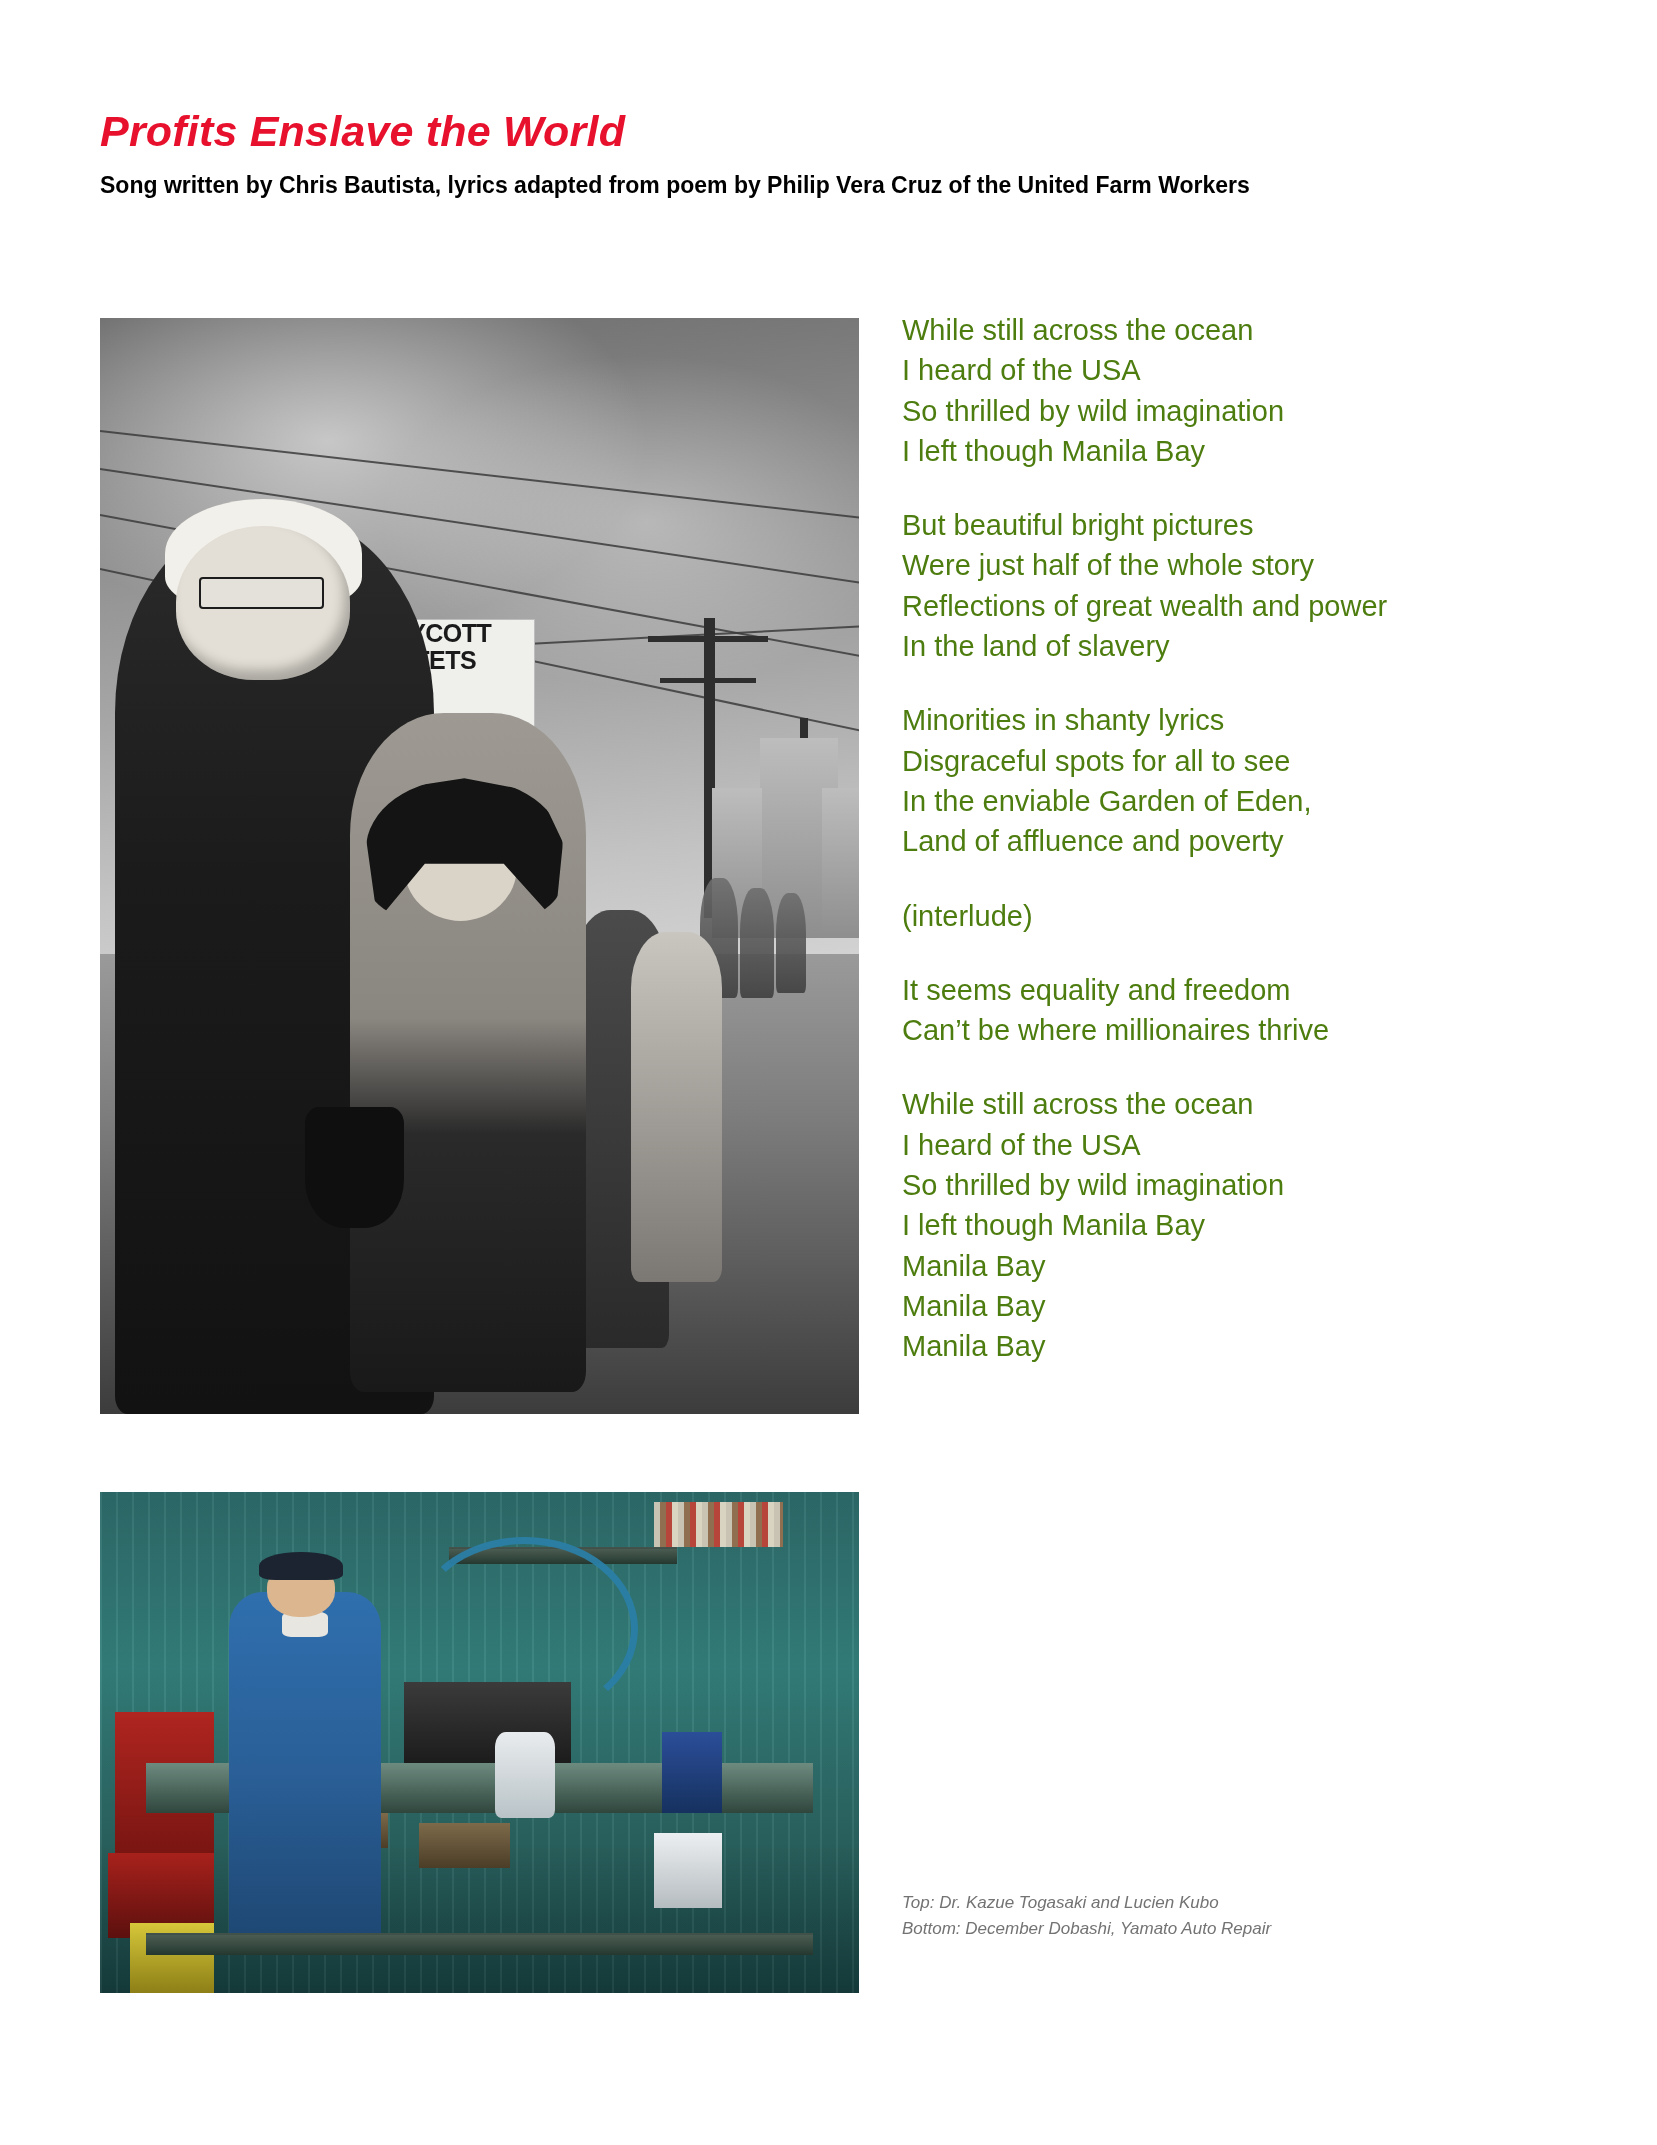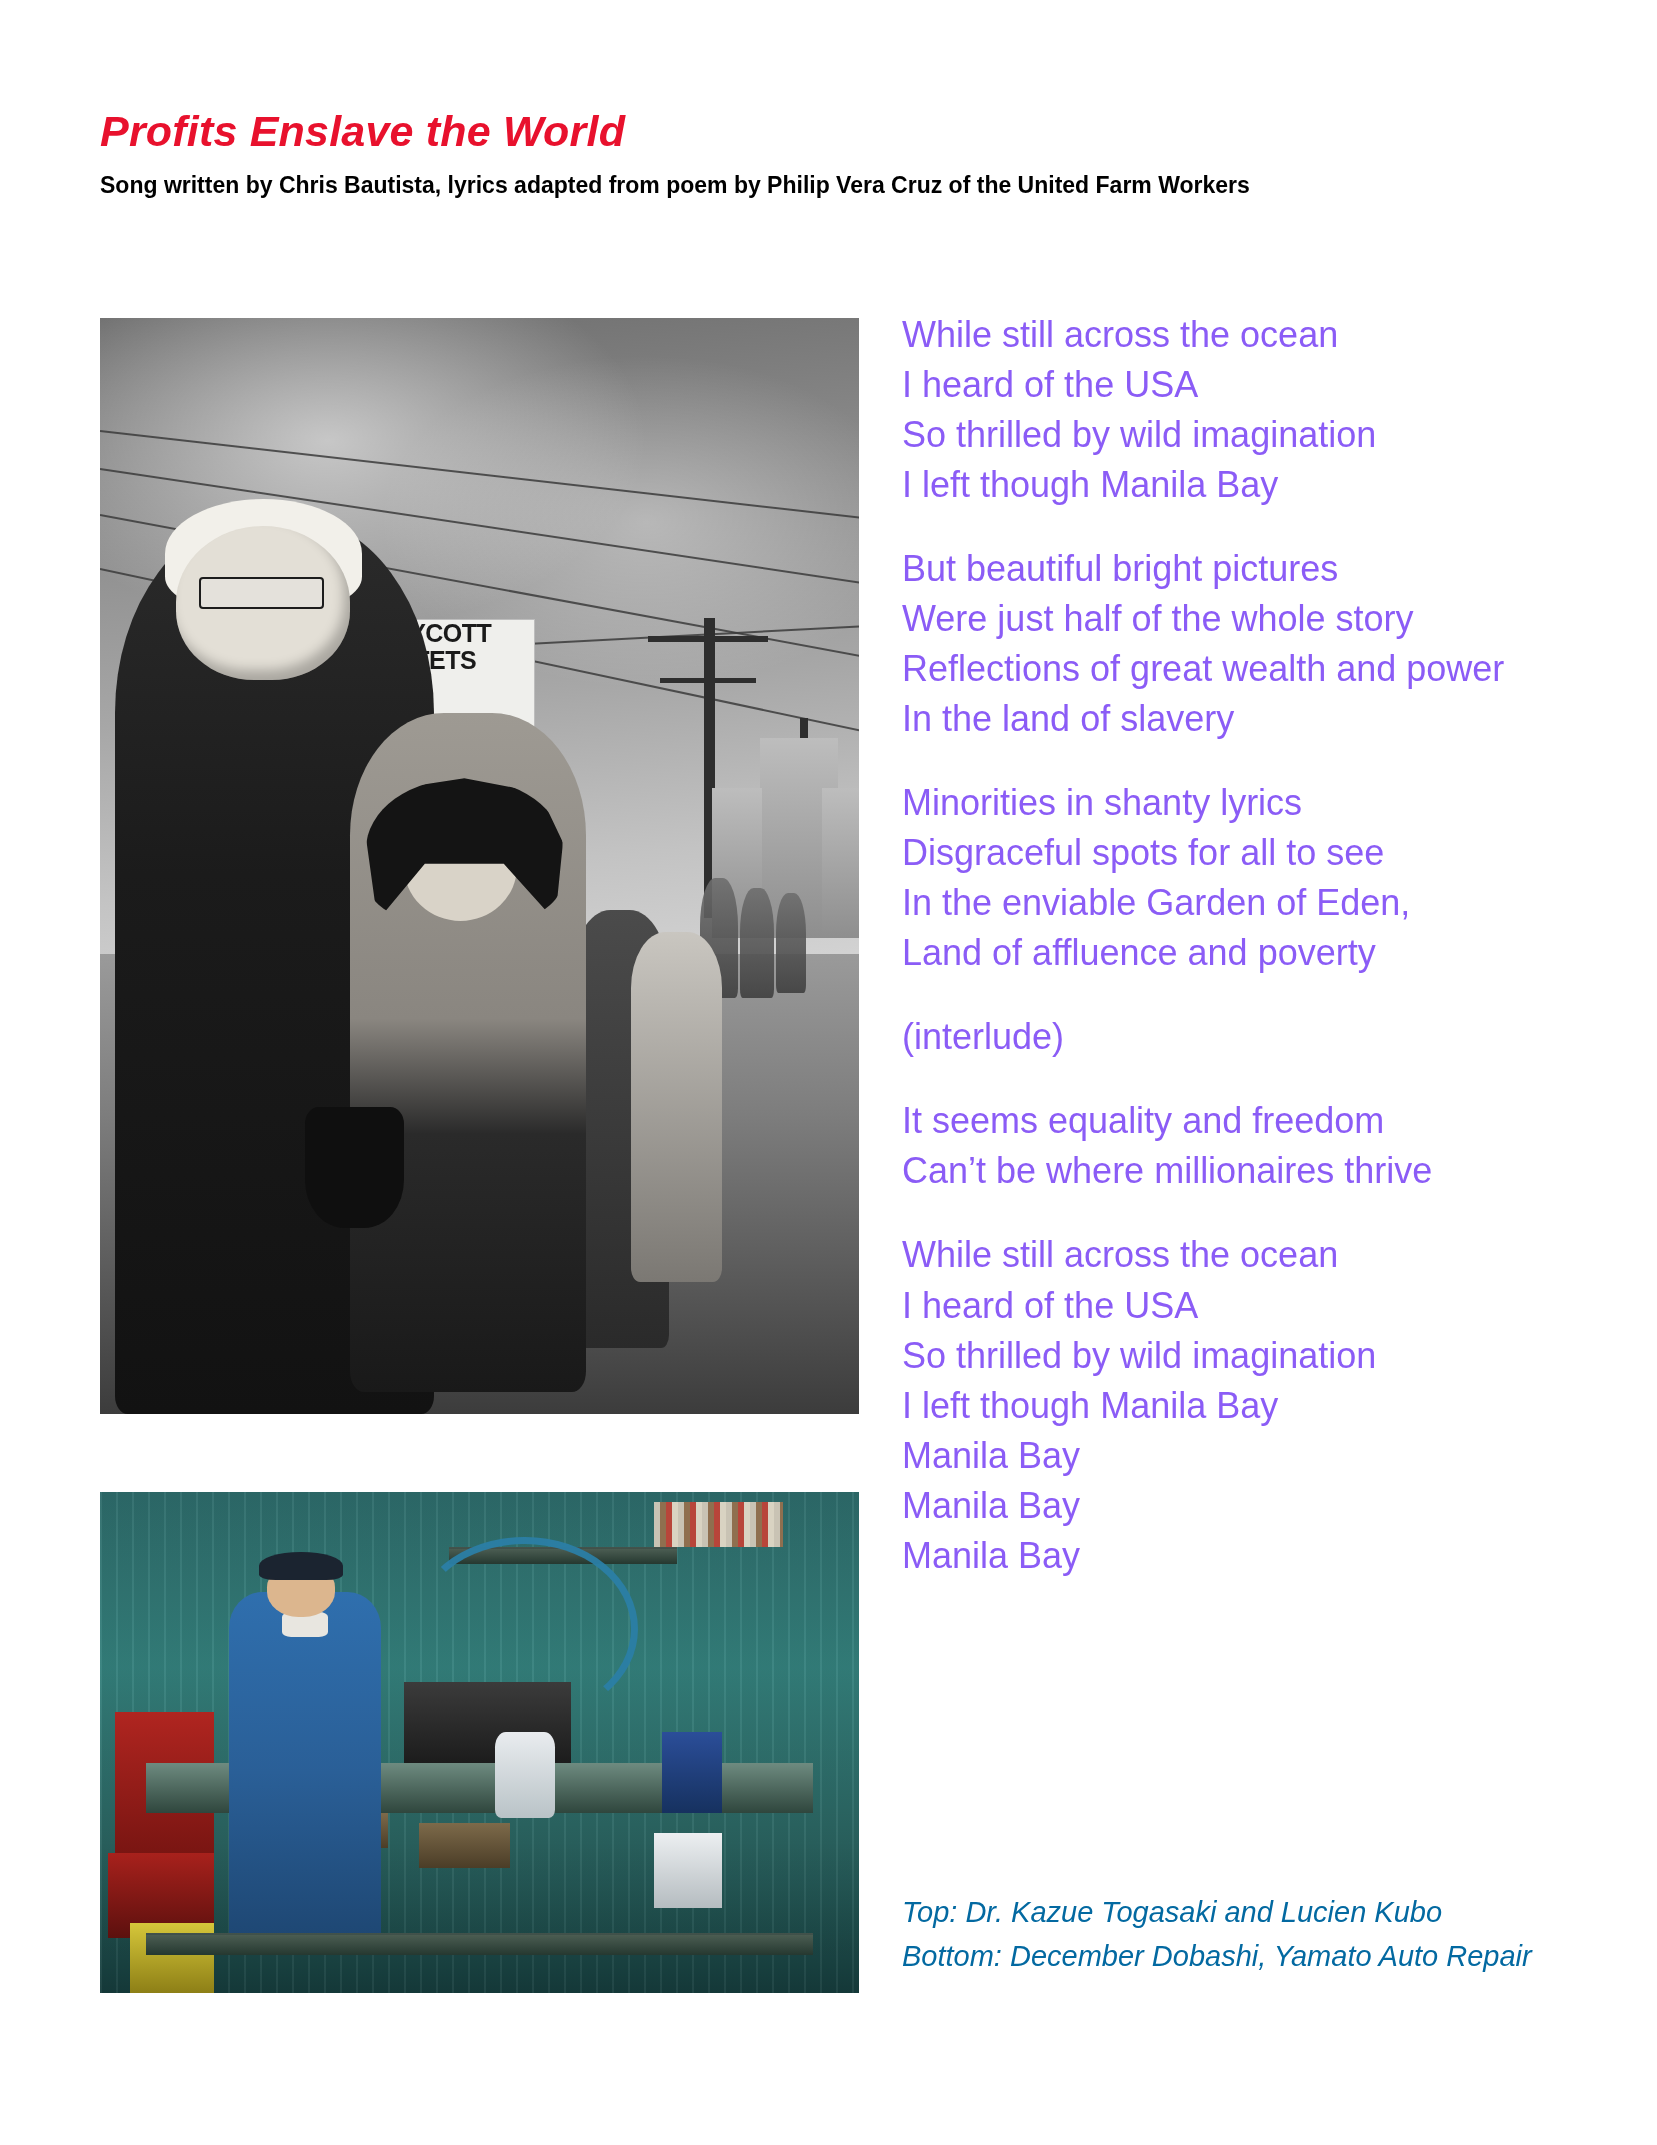--- a/index.html
+++ b/index.html
@@ -363,37 +363,37 @@
 
   
   .lyrics {
     position: absolute;
     left: 902px;
     top: 310px;
     width: 700px;
   }
   .stanza {
     margin: 0 0 34px 0;
-    font-size: 36px;
+    font-size: 29px;
     line-height: 1.39;
-    color: #8b5cf6;
+    color: #4d7c0f;
     font-weight: 500;
   }
   .stanza div {
     white-space: pre;
   }
   .credits {
     position: absolute;
     left: 902px;
     top: 1890px;
     width: 700px;
-    font-size: 29px;
+    font-size: 17px;
     font-style: italic;
     line-height: 1.52;
-    color: #0369a1;
+    color: #737373;
   }
 </style>
 </head>
 <body>
 
 <div class="page">
 
   <h1 class="title">Profits Enslave the World</h1>
   <h2 class="subtitle">Song written by Chris Bautista, lyrics adapted from poem by Philip Vera Cruz of the United Farm Workers</h2>
 

